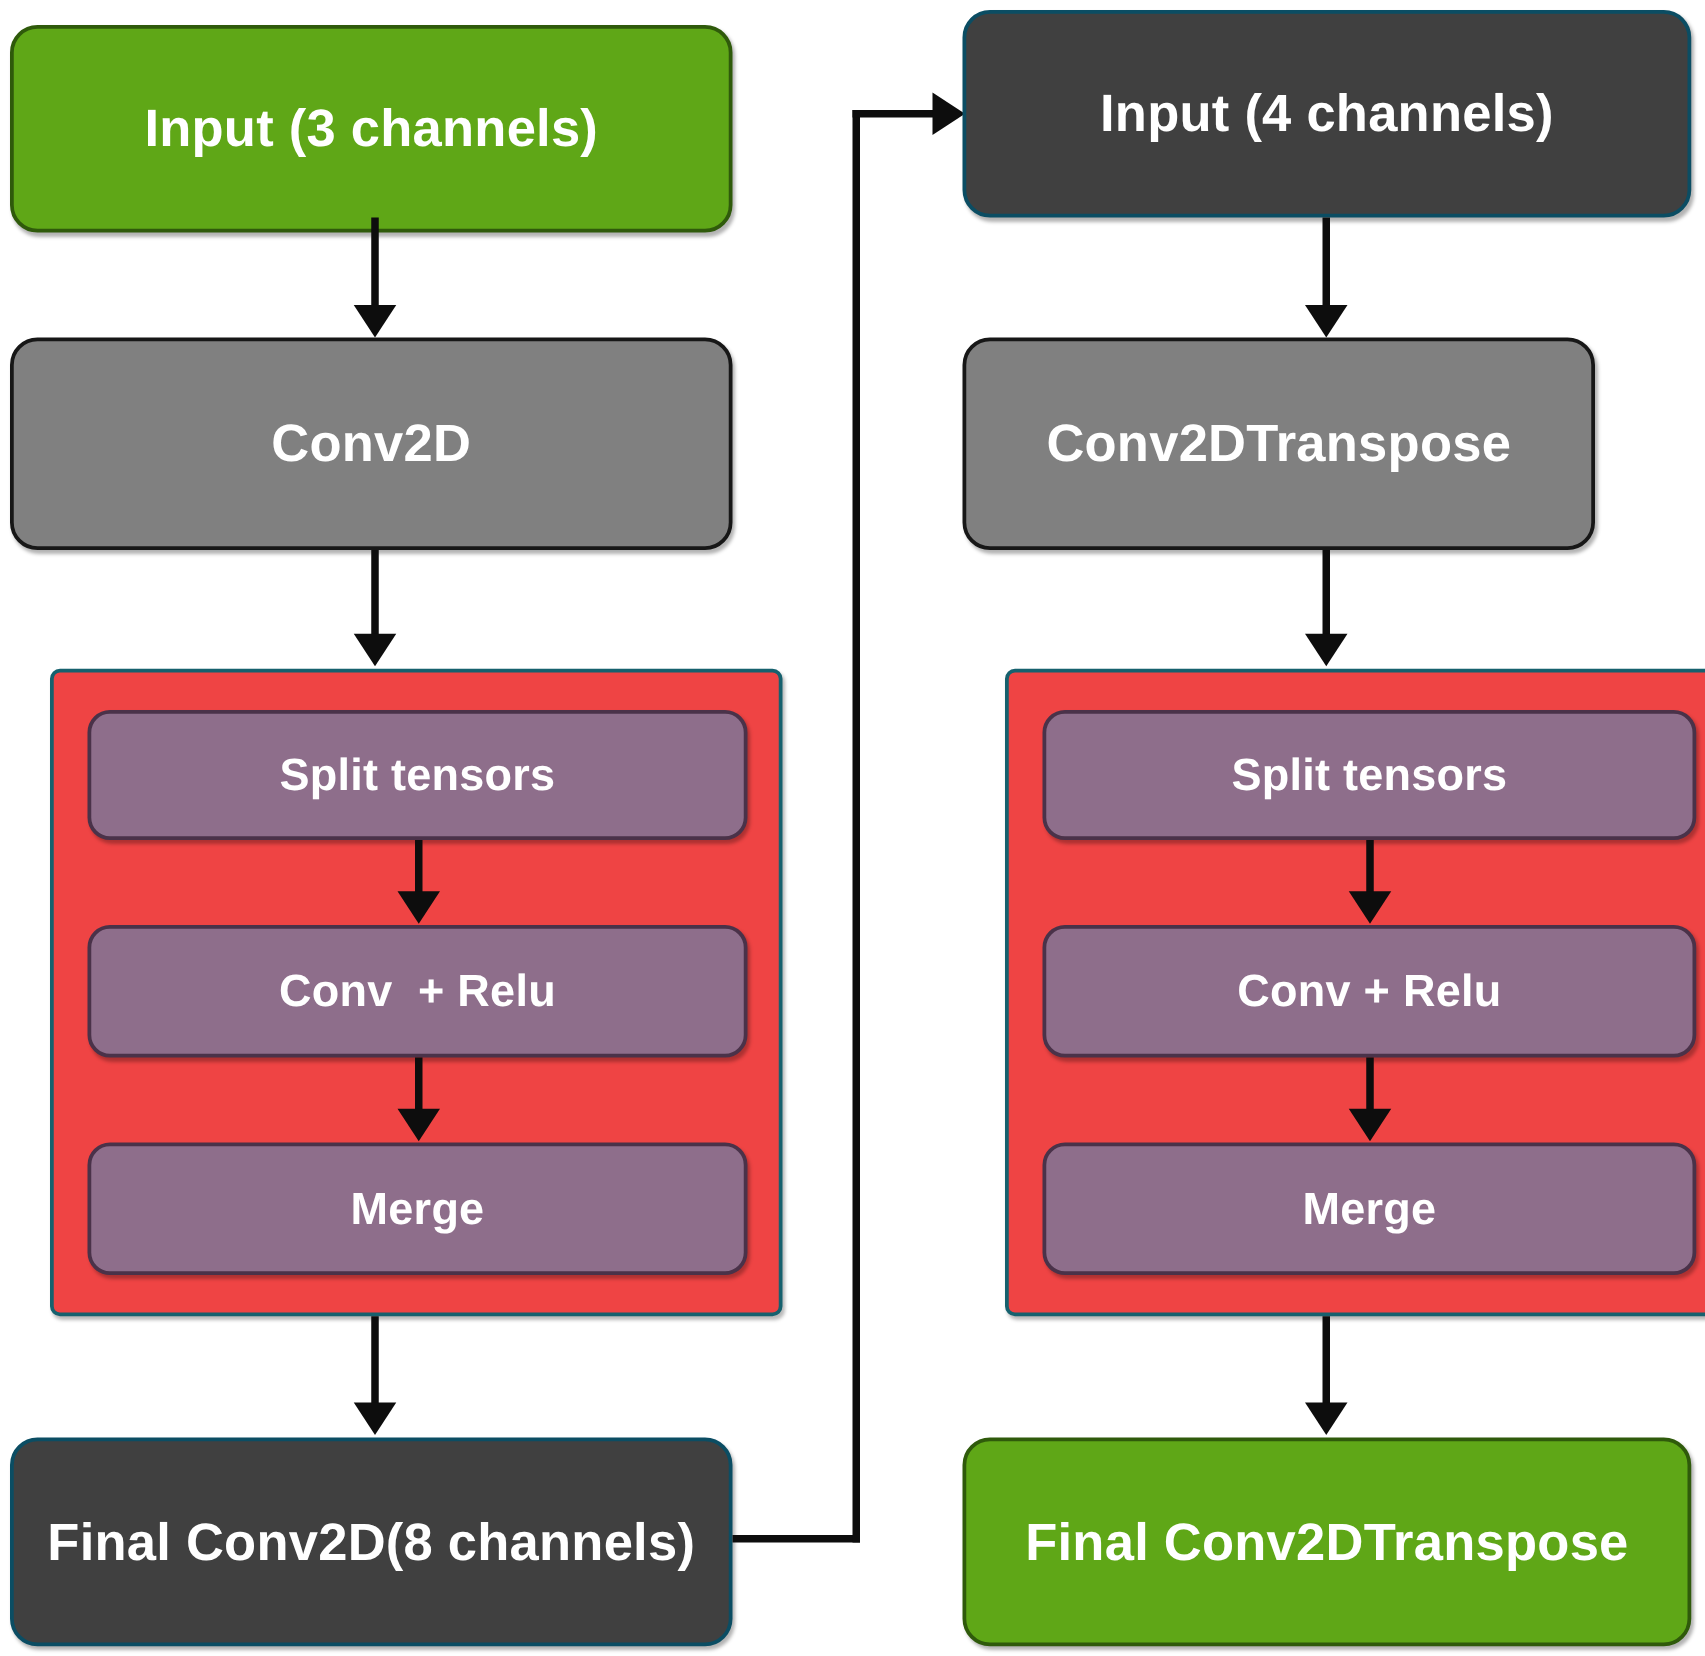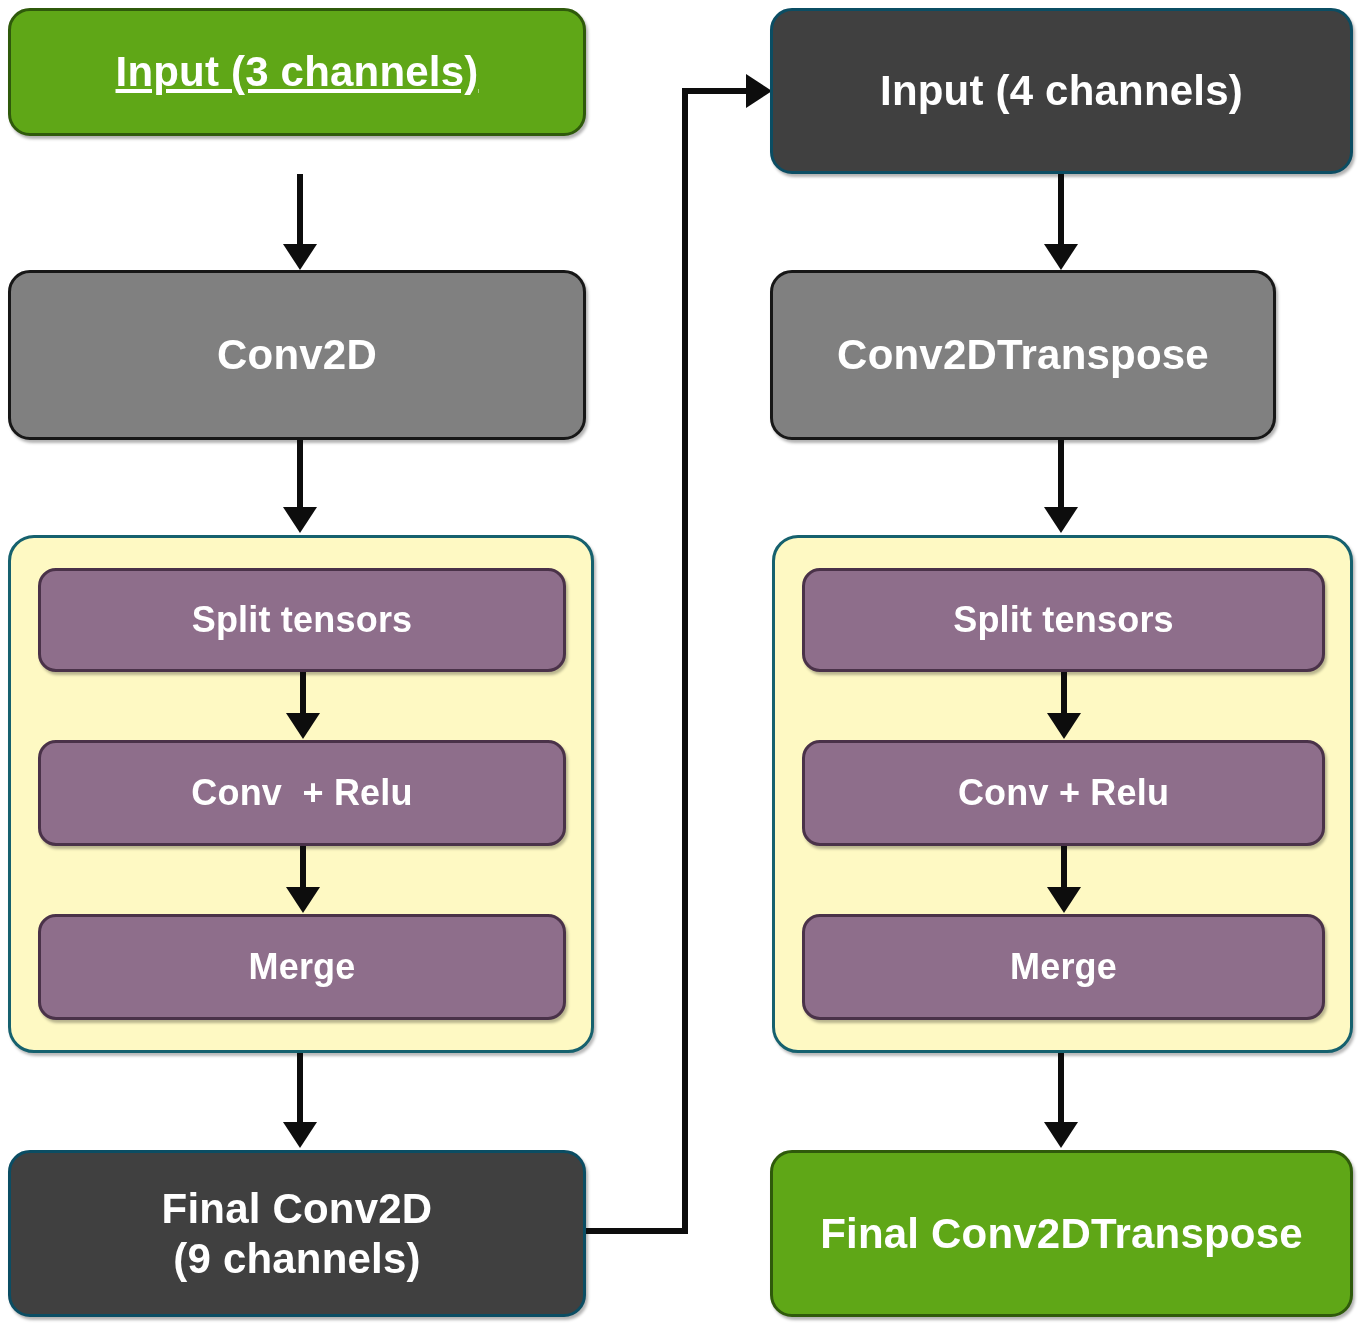--- a/index.html
+++ b/index.html
@@ -57,24 +57,25 @@
     border: 3px solid #4a3249;
     box-shadow: 2px 3px 3px rgba(0,0,0,0.28);
     font-size: 36px;
     border-radius: 18px;
   }
 
   
   .group {
     position: absolute;
     box-sizing: border-box;
-    background: #fef9c3;
+    background: #ef4444;
     border: 3px solid #16616E;
-    border-radius: 26px;
+    border-radius: 8px;
     box-shadow: 2px 3px 3px rgba(0,0,0,0.28);
+    margin-left: 32px;
   }
 
   
   .vline {
     position: absolute;
     width: 6px;
     background: #0d0d0d;
   }
   .hline {
     position: absolute;
@@ -96,21 +97,21 @@
     border-top: 17px solid transparent;
     border-bottom: 17px solid transparent;
     border-left: 26px solid #0d0d0d;
   }
 </style>
 </head>
 <body>
 
 <div id="canvas">
 
-  <div class="node green" style="left:8px; top:8px; width:578px; height:128px;text-decoration:underline;">Input (3 channels)</div>
+  <div class="node green" style="left:8px; top:20px; width:578px; height:166px;">Input (3 channels)</div>
 
   <div class="vline" style="left:297px; top:174px; width:6px; height:76px;"></div>
   <div class="arrow-down" style="left:283px; top:244px;"></div>
 
   <div class="node gray" style="left:8px; top:270px; width:578px; height:170px;text-align:center;">Conv2D</div>
 
   <div class="vline" style="left:297px; top:440px; width:6px; height:72px;"></div>
   <div class="arrow-down" style="left:283px; top:507px;"></div>
 
   <div class="group" style="left:8px; top:535px; width:586px; height:518px;">
@@ -124,23 +125,23 @@
 
     <div class="vline" style="left:289px; top:308px; width:6px; height:48px;"></div>
     <div class="arrow-down" style="left:275px; top:349px;"></div>
 
     <div class="node purple" style="left:27px; top:376px; width:528px; height:106px;">Merge</div>
   </div>
 
   <div class="vline" style="left:297px; top:1053px; width:6px; height:76px;"></div>
   <div class="arrow-down" style="left:283px; top:1122px;"></div>
 
-  <div class="node blue" style="left:8px; top:1150px; width:578px; height:167px; flex-direction:column;">
+  <div class="node blue" style="left:8px; top:1150px; width:578px; height:167px; flex-direction:row;">
     <span>Final Conv2D</span>
-    <span>(9 channels)</span>
+    <span>(8 channels)</span>
   </div>
 
   <div class="hline" style="left:586px; top:1228px; width:102px;"></div>
   <div class="vline" style="left:682px; top:88px; width:6px; height:1146px;"></div>
   <div class="hline" style="left:682px; top:88px; width:72px;"></div>
   <div class="arrow-right" style="left:746px; top:74px;"></div>
 
   <div class="node blue" style="left:770px; top:8px; width:583px; height:166px;">Input (4 channels)</div>
 
   <div class="vline" style="left:1058px; top:174px; width:6px; height:76px;"></div>

